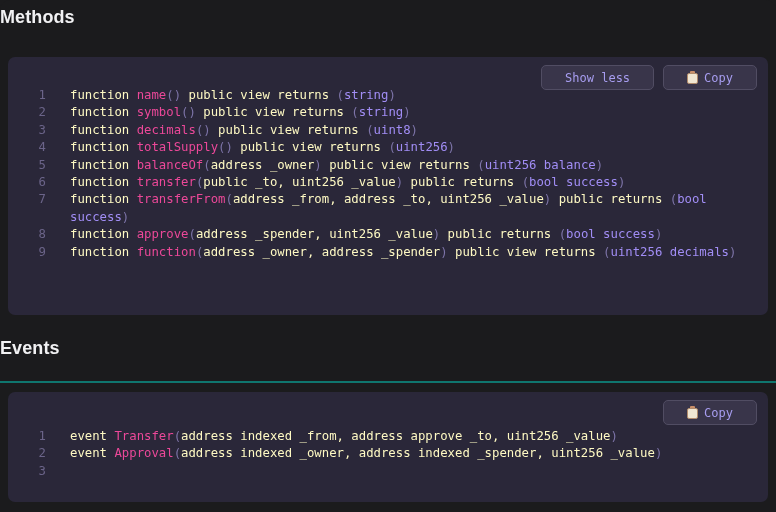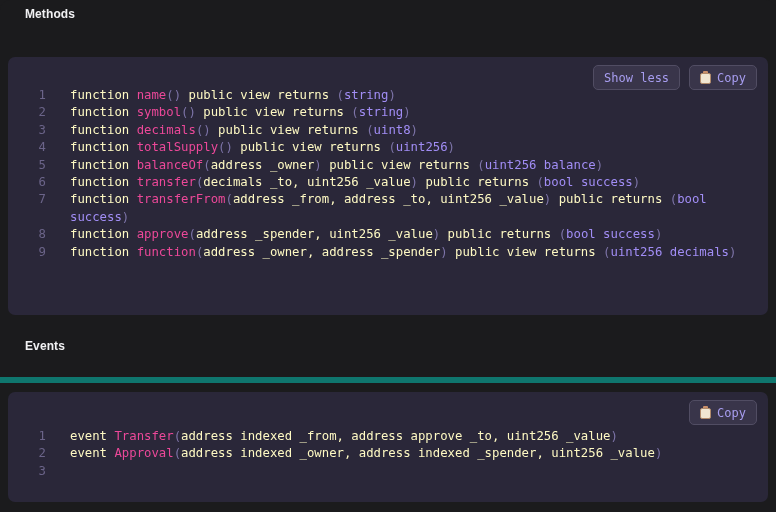--- a/index.html
+++ b/index.html
@@ -22,39 +22,39 @@
     height: 512px;
     background: #1b1b1d;
     border-top-left-radius: 10px;
     border-top-right-radius: 10px;
     overflow: hidden;
     position: relative;
   }
 
   
   .section-title {
-    font-size: 12px;
+    font-size: 18px;
     font-weight: 600;
     letter-spacing: 0.1px;
     color: #f1f1f3;
-    padding: 0 25px;
+    padding: 0 0;
   }
 
   .methods-title { padding-top: 7px; }
 
   .events-title {
     padding-top: 0;
     margin-top: 0;
   }
 
   .events-heading-wrap {
     height: 68px;
     display: flex;
     align-items: center;
-    border-bottom: 6px solid #0f766e;
+    border-bottom: 2px solid #0f766e;
   }
 
   .methods-heading-wrap {
     height: 54px;
     display: flex;
     align-items: flex-start;
   }
 
   
   .code-card {
@@ -75,21 +75,21 @@
     display: flex;
     gap: 9px;
     z-index: 4;
   }
 
   .btn {
     display: inline-flex;
     align-items: center;
     gap: 6px;
     height: 25px;
-    padding: 0 10px;
+    padding: 0 23px;
     background: #39354a;
     border: 1px solid #514d63;
     border-radius: 5px;
     color: #a79df0;
     font-family: "DejaVu Sans Mono", monospace;
     font-size: 12px;
     line-height: 1;
     cursor: pointer;
     white-space: nowrap;
   }
@@ -193,21 +193,21 @@
         <div class="code-line">
           <span class="ln">4</span>
           <span class="code-text"><span class="kw">function </span><span class="fn">totalSupply</span><span class="pn">()</span><span class="kw"> public view returns </span><span class="pn">(</span><span class="ty">uint256</span><span class="pn">)</span></span>
         </div>
         <div class="code-line">
           <span class="ln">5</span>
           <span class="code-text"><span class="kw">function </span><span class="fn">balanceOf</span><span class="pn">(</span><span class="kw">address _owner</span><span class="pn">)</span><span class="kw"> public view returns </span><span class="pn">(</span><span class="ty">uint256 balance</span><span class="pn">)</span></span>
         </div>
         <div class="code-line">
           <span class="ln">6</span>
-          <span class="code-text"><span class="kw">function </span><span class="fn">transfer</span><span class="pn">(</span><span class="kw">decimals _to, uint256 _value</span><span class="pn">)</span><span class="kw"> public returns </span><span class="pn">(</span><span class="ty">bool success</span><span class="pn">)</span></span>
+          <span class="code-text"><span class="kw">function </span><span class="fn">transfer</span><span class="pn">(</span><span class="kw">public _to, uint256 _value</span><span class="pn">)</span><span class="kw"> public returns </span><span class="pn">(</span><span class="ty">bool success</span><span class="pn">)</span></span>
         </div>
         <div class="code-line">
           <span class="ln">7</span>
           <span class="code-text"><span class="kw">function </span><span class="fn">transferFrom</span><span class="pn">(</span><span class="kw">address _from, address _to, uint256 _value</span><span class="pn">)</span><span class="kw"> public returns </span><span class="pn">(</span><span class="ty">bool success</span><span class="pn">)</span></span>
         </div>
         <div class="code-line">
           <span class="ln">8</span>
           <span class="code-text"><span class="kw">function </span><span class="fn">approve</span><span class="pn">(</span><span class="kw">address _spender, uint256 _value</span><span class="pn">)</span><span class="kw"> public returns </span><span class="pn">(</span><span class="ty">bool success</span><span class="pn">)</span></span>
         </div>
         <div class="code-line">

